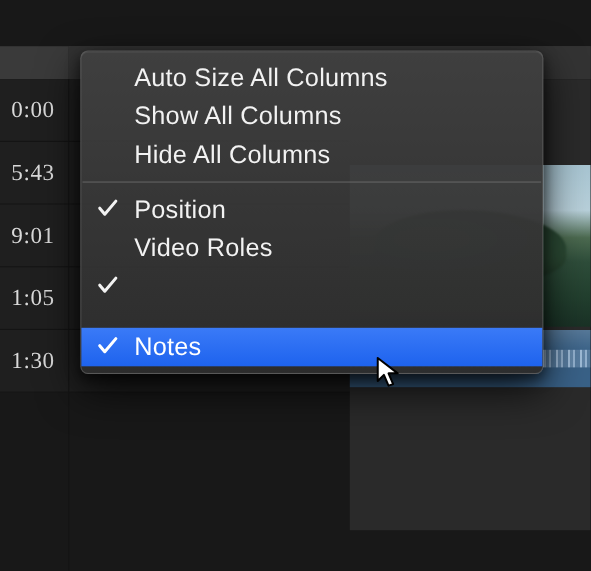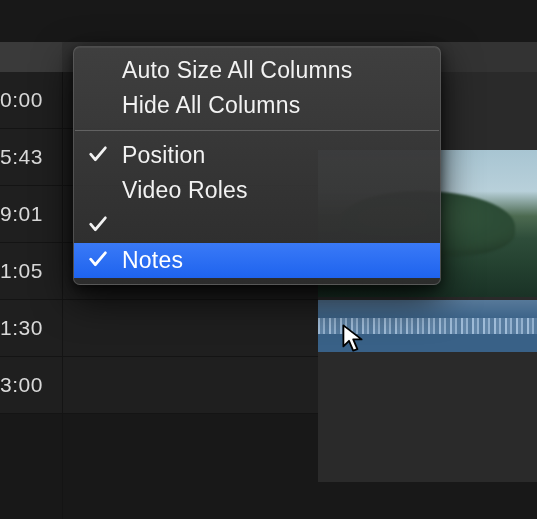--- a/index.html
+++ b/index.html
@@ -40,24 +40,25 @@
     height: 57px;
     background:#1f1f1f;
     border-bottom: 1px solid #141414;
   }
   .row .tc {
     position: absolute;
     left: 0;
     top: 50%;
     transform: translateY(-50%);
     width: 60px;
-    text-align: left;
+    text-align: center;
     font-size: 21px;
     color: #d9d9d9;
     letter-spacing: 0.5px;
+    font-family: Liberation Serif, serif;
   }
 
   
   .media-bg {
     position: absolute;
     left: 318px;
     top: 72px;
     width: 219px;
     height: 410px;
     background: #2a2a2a;
@@ -114,21 +115,21 @@
     left:62px; top:72px; bottom:0;
     width:1px; background:#141414;
   }
 
   
 
   .menu {
     position: absolute;
     left: 73px;
     top: 46px;
-    width: 368px;
+    width: 421px;
     background: linear-gradient(to bottom, rgba(64,64,64,0.97), rgba(44,44,44,0.97));
     border: 1px solid rgba(120,120,120,0.45);
     border-radius: 7px;
     box-shadow:
       0 14px 38px rgba(0,0,0,0.75),
       0 4px 12px rgba(0,0,0,0.55),
       inset 0 1px 0 rgba(255,255,255,0.06);
     padding: 6px 0;
   }
   .menu-item {
@@ -139,20 +140,21 @@
     padding-left: 48px;
     font-size: 23px;
     font-weight: 400;
     color: #f2f2f2;
     white-space: nowrap;
     letter-spacing: 0.2px;
   }
   .menu-item.highlight {
     background: linear-gradient(to bottom, #3a7af7, #1e63ee);
     color: #ffffff;
+    margin-top: 20px;
   }
   .menu-sep {
     height: 1px;
     margin: 7px 1px;
     background: rgba(140,140,140,0.5);
   }
   .check {
     position: absolute;
     left: 13px;
     top: 50%;
@@ -191,35 +193,36 @@
     </div>
   <div class="row">
       <span class="tc">9:01</span>
     </div>
   <div class="row">
       <span class="tc">1:05</span>
     </div>
   <div class="row">
       <span class="tc">1:30</span>
     </div>
-  <div class="row">
-      <span class="tc">3:00</span>
-    </div>
 </div>
 <div class="col-divider"></div>
 
 <div class="media-bg"></div>
 <div class="thumb"></div>
 <div class="wave"></div>
 
 <div class="menu">
 
   <div class="menu-item">
 
     <span>Auto Size All Columns</span>
+  </div>
+  <div class="menu-item">
+
+    <span>Show All Columns</span>
   </div>
   <div class="menu-item">
 
     <span>Hide All Columns</span>
   </div>
 
   <div class="menu-sep"></div>
 
   <div class="menu-item checked">
     <span class="check">

